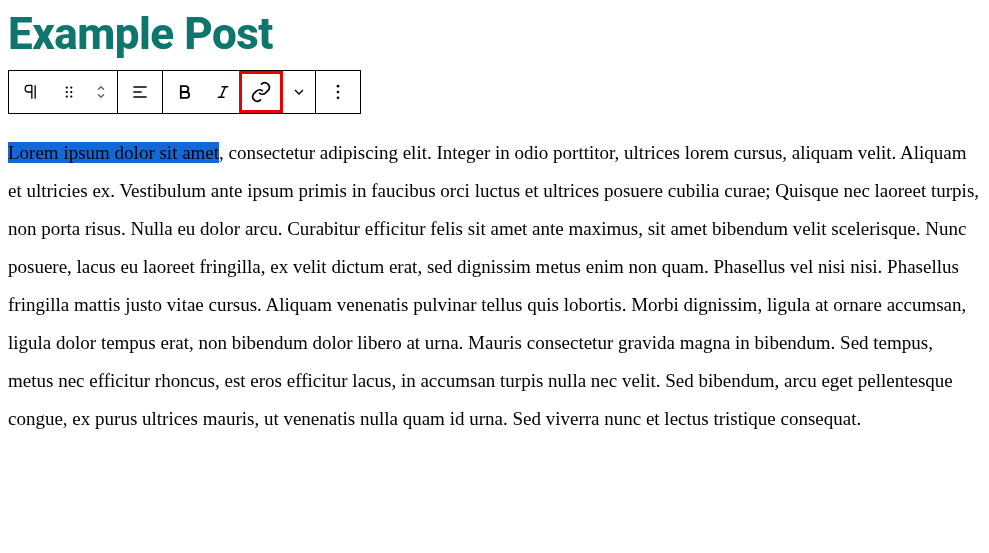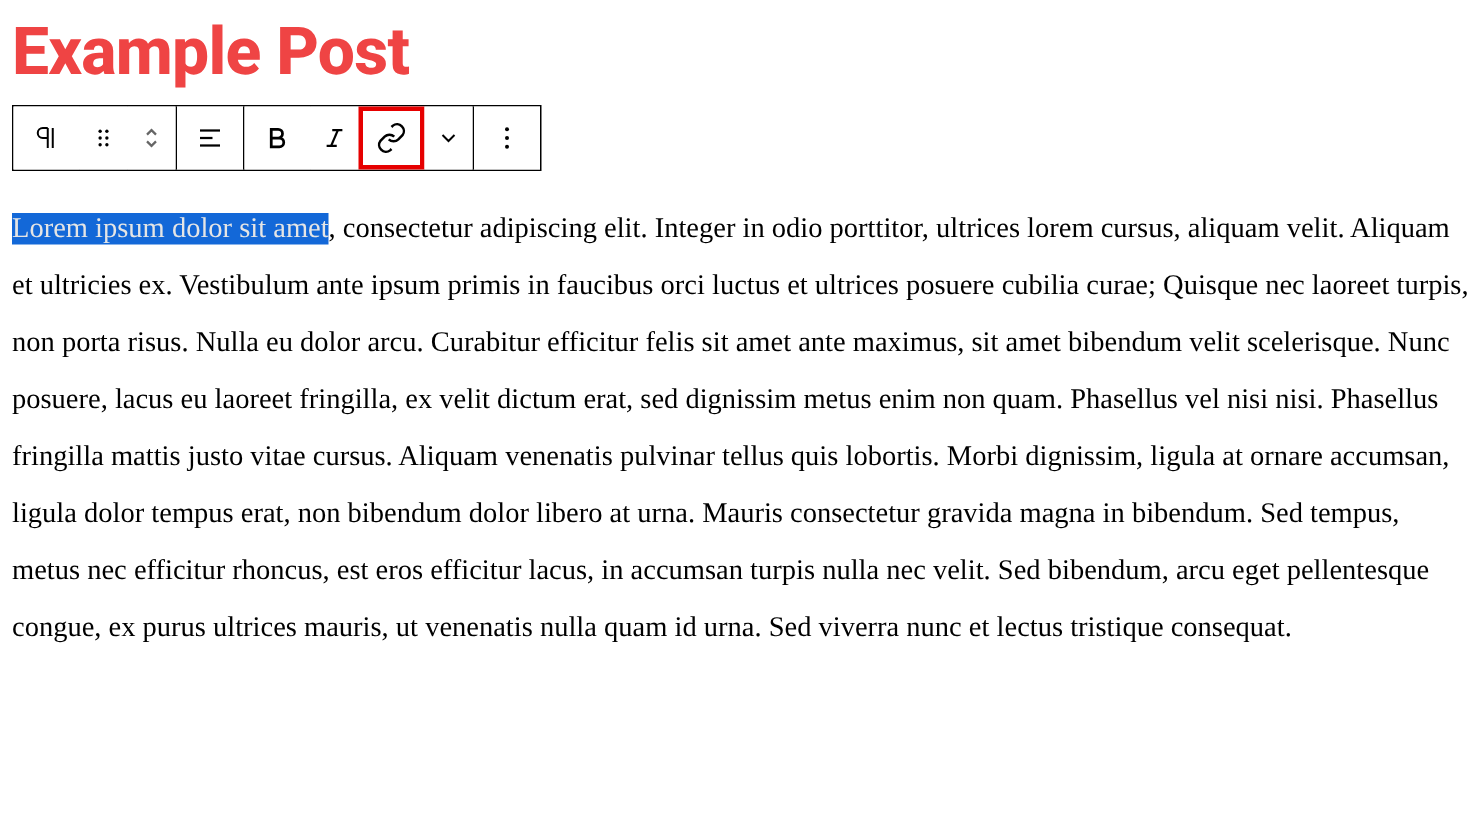--- a/index.html
+++ b/index.html
@@ -5,21 +5,21 @@
     * { margin: 0; padding: 0; box-sizing: border-box; }
     body {
       font-family: -apple-system, BlinkMacSystemFont, "Segoe UI", Roboto, sans-serif;
       padding: 8px;
       width: 989px;
       background: #fff;
     }
     .post-title {
       font-size: 44px;
       font-weight: 800;
-      color: #ef4444;
+      color: #0f766e;
       margin-bottom: 10px;
       letter-spacing: -0.5px;
     }
     .toolbar {
       display: inline-flex;
       border: 1px solid #000;
       margin-bottom: 20px;
       background: #fff;
     }
     .toolbar-group {
@@ -45,21 +45,21 @@
       border: 3px solid #e60000;
     }
     .content {
       font-family: Georgia, "Times New Roman", serif;
       font-size: 19px;
       line-height: 2;
       color: #000;
     }
     .selected-text {
       background: #1368d8;
-      color: #e5e5e5;
+      color: #000000;
       text-align: right;
     }
     svg { display: block; }
   </style>
 </head>
 <body>
 
 
 
 <h1 class="post-title">Example Post</h1>

